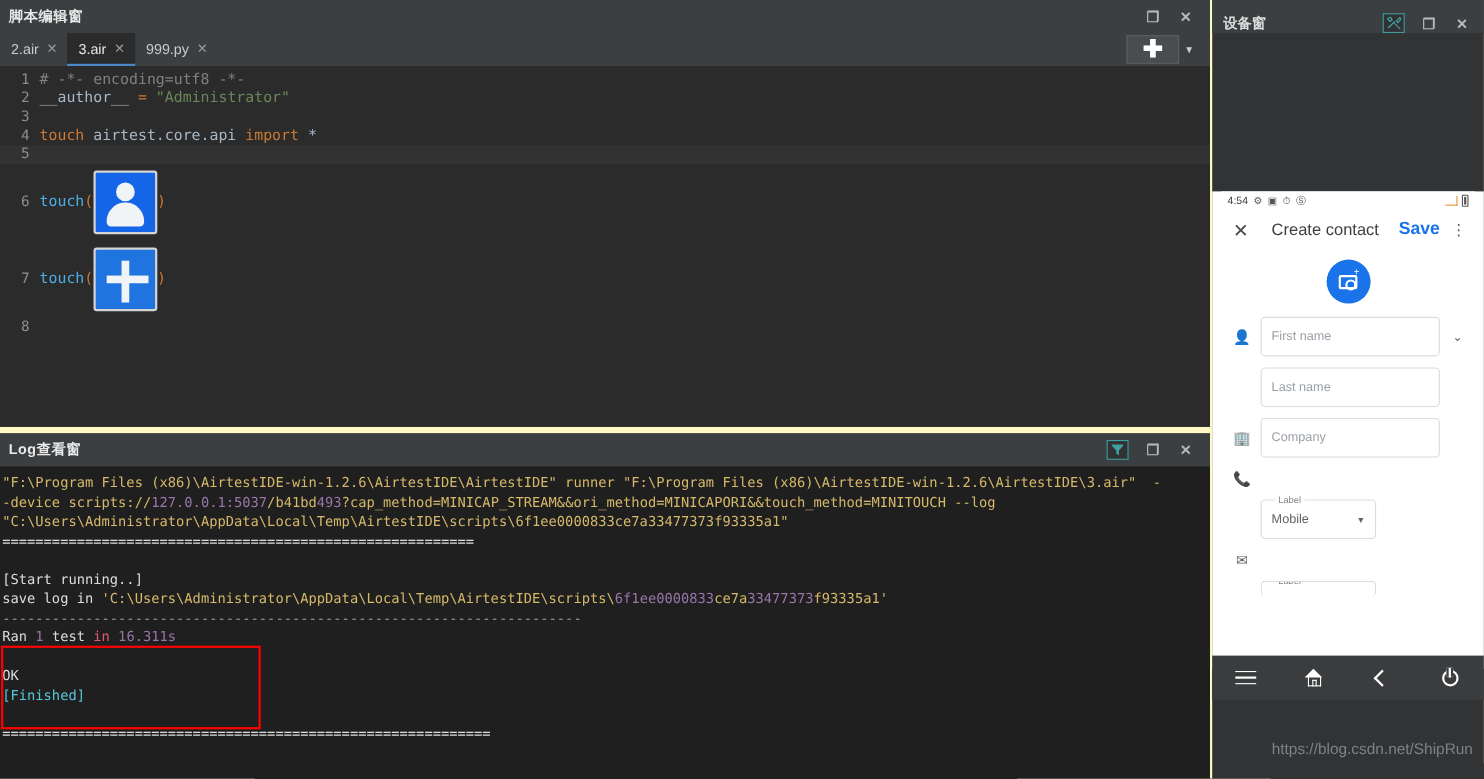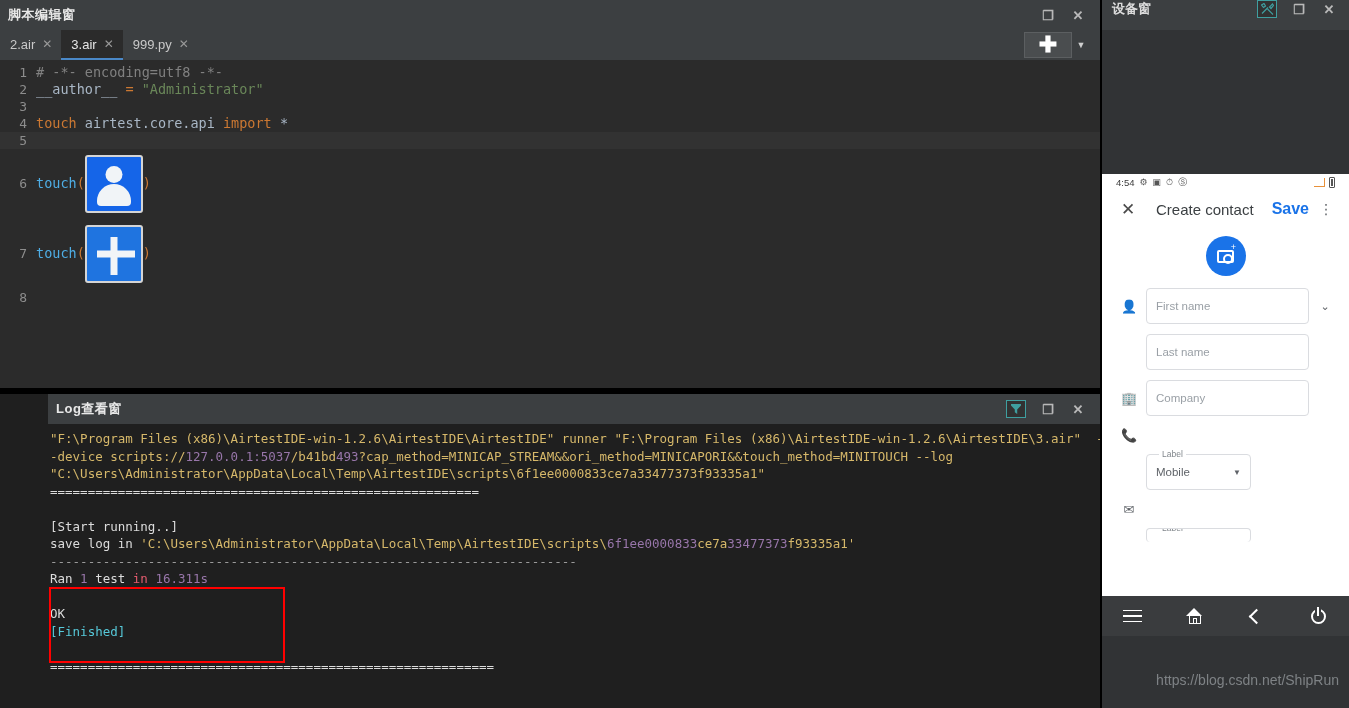--- a/index.html
+++ b/index.html
@@ -2,21 +2,21 @@
 <html><head>
 <meta charset="utf-8">
 <style>
   * { box-sizing: border-box; margin: 0; padding: 0; }
   html, body {
     width: 1349px; height: 708px;
     background: #1e1e1e;
     font-family: "Liberation Sans", sans-serif;
     overflow: hidden;
   }
-  .app { position: relative; width: 1349px; height: 708px; background: #000000; }
+  .app { position: relative; width: 1349px; height: 708px; background: #fef9c3; }
 
   
   .win-title {
     height: 30px; background: #3c3f41; display: flex; align-items: center;
     padding: 0 8px; color: #e8e8e8; font-size: 13px; font-weight: bold;
   }
   .win-title .label { letter-spacing: .5px; }
   .win-btns { margin-left: auto; display: flex; align-items: center; gap: 14px; padding-right: 6px; }
   .win-btn { width: 16px; height: 16px; display: flex; align-items: center; justify-content: center;
              color: #b9b9b9; font-size: 13px; line-height: 1; cursor: pointer; }
@@ -64,36 +64,36 @@
   .th-person-body { position: absolute; left: 50%; top: 27px; transform: translateX(-50%);
                     width: 34px; height: 22px; border-radius: 17px 17px 4px 4px; background: #f1f4f7; }
   .th-plus-v { position: absolute; left: 50%; top: 10px; transform: translateX(-50%);
                width: 7px; height: 38px; background: #f1f4f7; }
   .th-plus-h { position: absolute; top: 50%; left: 10px; transform: translateY(-50%);
                height: 7px; width: 38px; background: #f1f4f7; }
   .imgline { display: flex; align-items: center; }
   .imgline .gut { line-height: 70px; }
 
   
-  .log-pane { position: absolute; left: 0; top: 394px; width: 1100px; height: 314px; background: #1f1f1f; padding-left: 48px; }
+  .log-pane { position: absolute; left: 0; top: 394px; width: 1100px; height: 314px; background: #1f1f1f; }
   .log-body { position: relative; padding: 6px 0 0 2px; font-family: "DejaVu Sans Mono", monospace;
               font-size: 12.5px; line-height: 17.5px; color: #d8d8d8; white-space: pre; overflow: hidden;
               height: 284px; }
   .log-body .y { color: #d6b86a; }
   .log-body .v { color: #9876aa; }
   .log-body .w { color: #dcdcdc; }
   .log-body .r { color: #e35b6e; }
   .log-body .c { color: #56c8d8; }
   .log-body .g { color: #9a9a9a; }
   .hl-box { position: absolute; left: 1px; top: 163px; width: 236px; height: 76px;
             border: 2px solid #ff0000; pointer-events: none; }
 
   
   .dev-pane { position: absolute; left: 1102px; top: 0; width: 247px; height: 708px; background: #313335; }
-  .dev-title { height: 30px; background: #3c3f41; display: flex; align-items: flex-start;
+  .dev-title { height: 30px; background: #3c3f41; display: flex; align-items: flex-end;
                padding: 0 6px 0 10px; color: #dcdcdc; font-size: 13px; font-weight: bold; }
   .phone { position: absolute; left: 1102px; top: 174px; width: 247px; height: 434px; background: #fff; }
   .phone-inner { position: relative; width: 231px; margin: 0 8px; height: 434px; background: #fff; overflow: hidden; }
   .statusbar { height: 16px; display: flex; align-items: center; padding: 0 6px;
                font-family: "Liberation Sans", sans-serif; font-size: 9.5px; color: #3c3c3c; gap: 5px; }
   .sb-right { margin-left: auto; display: flex; align-items: center; gap: 4px; }
   .sb-ico { font-size: 9px; color: #555; }
   .cast { width: 11px; height: 9px; border: 1.5px solid #e8913a; border-left: none; border-top: none;
           position: relative; }
   .batt { width: 6px; height: 11px; border: 1.2px solid #555; border-radius: 1px; position: relative; }

